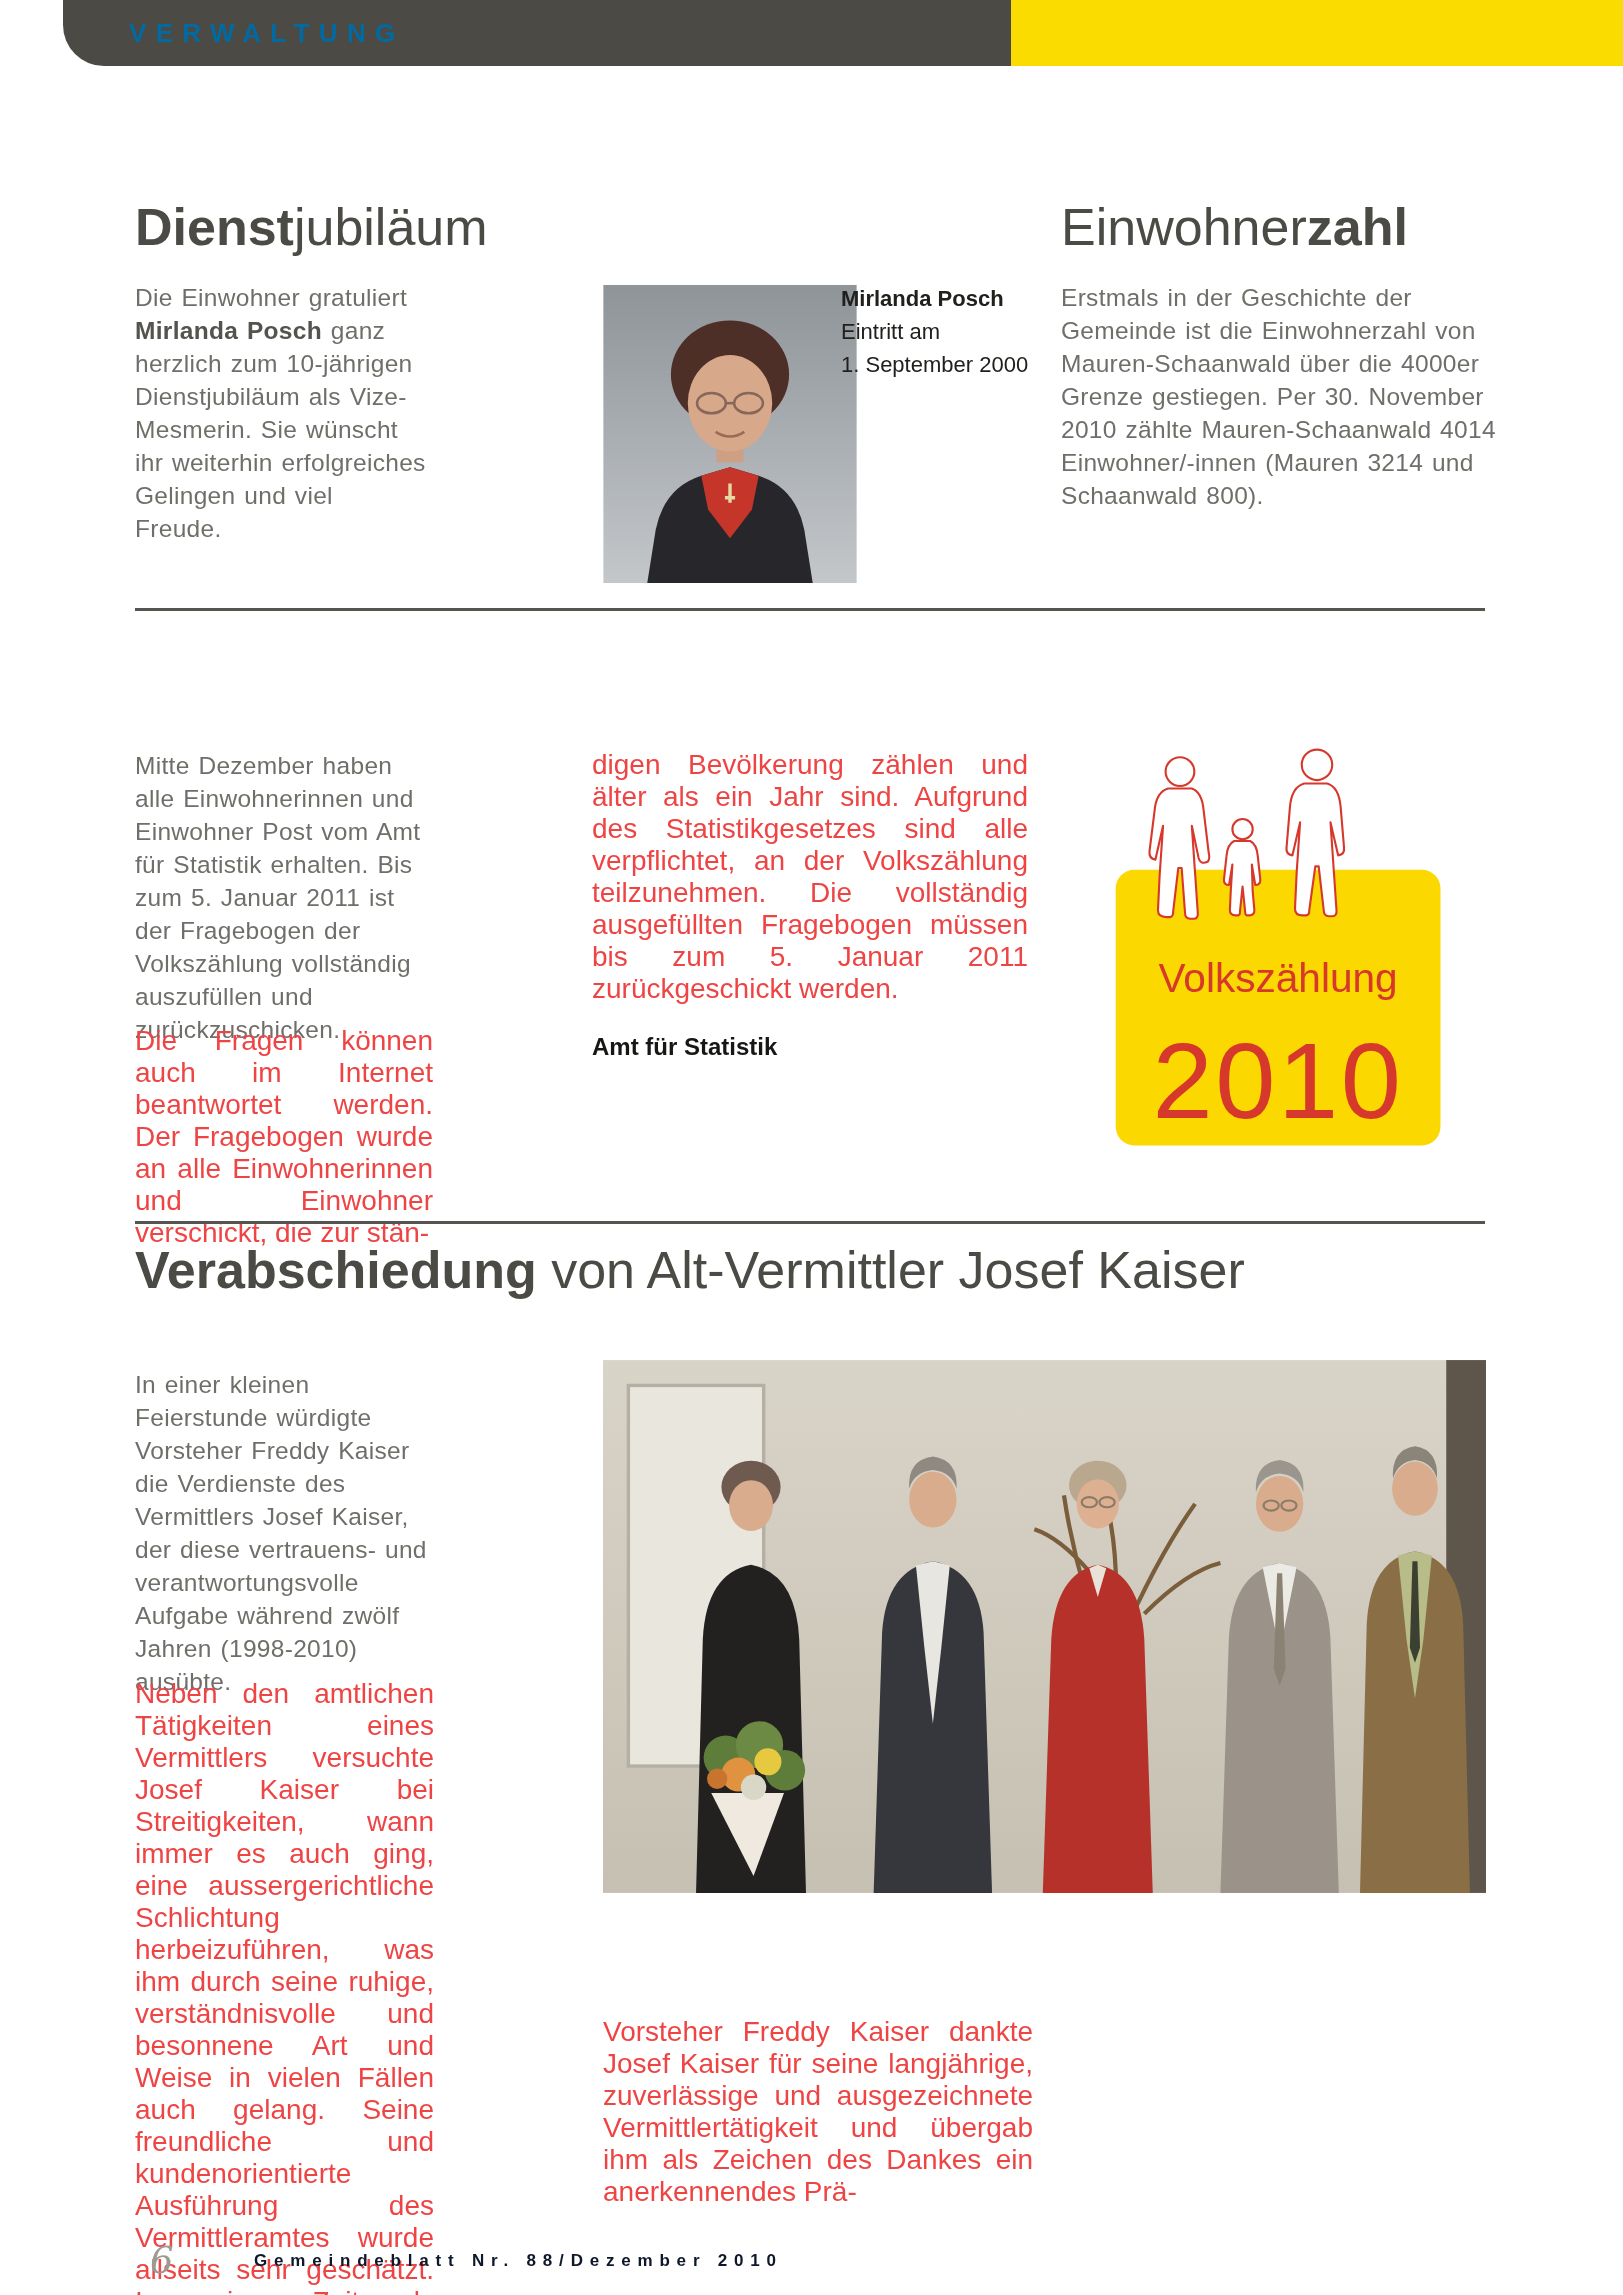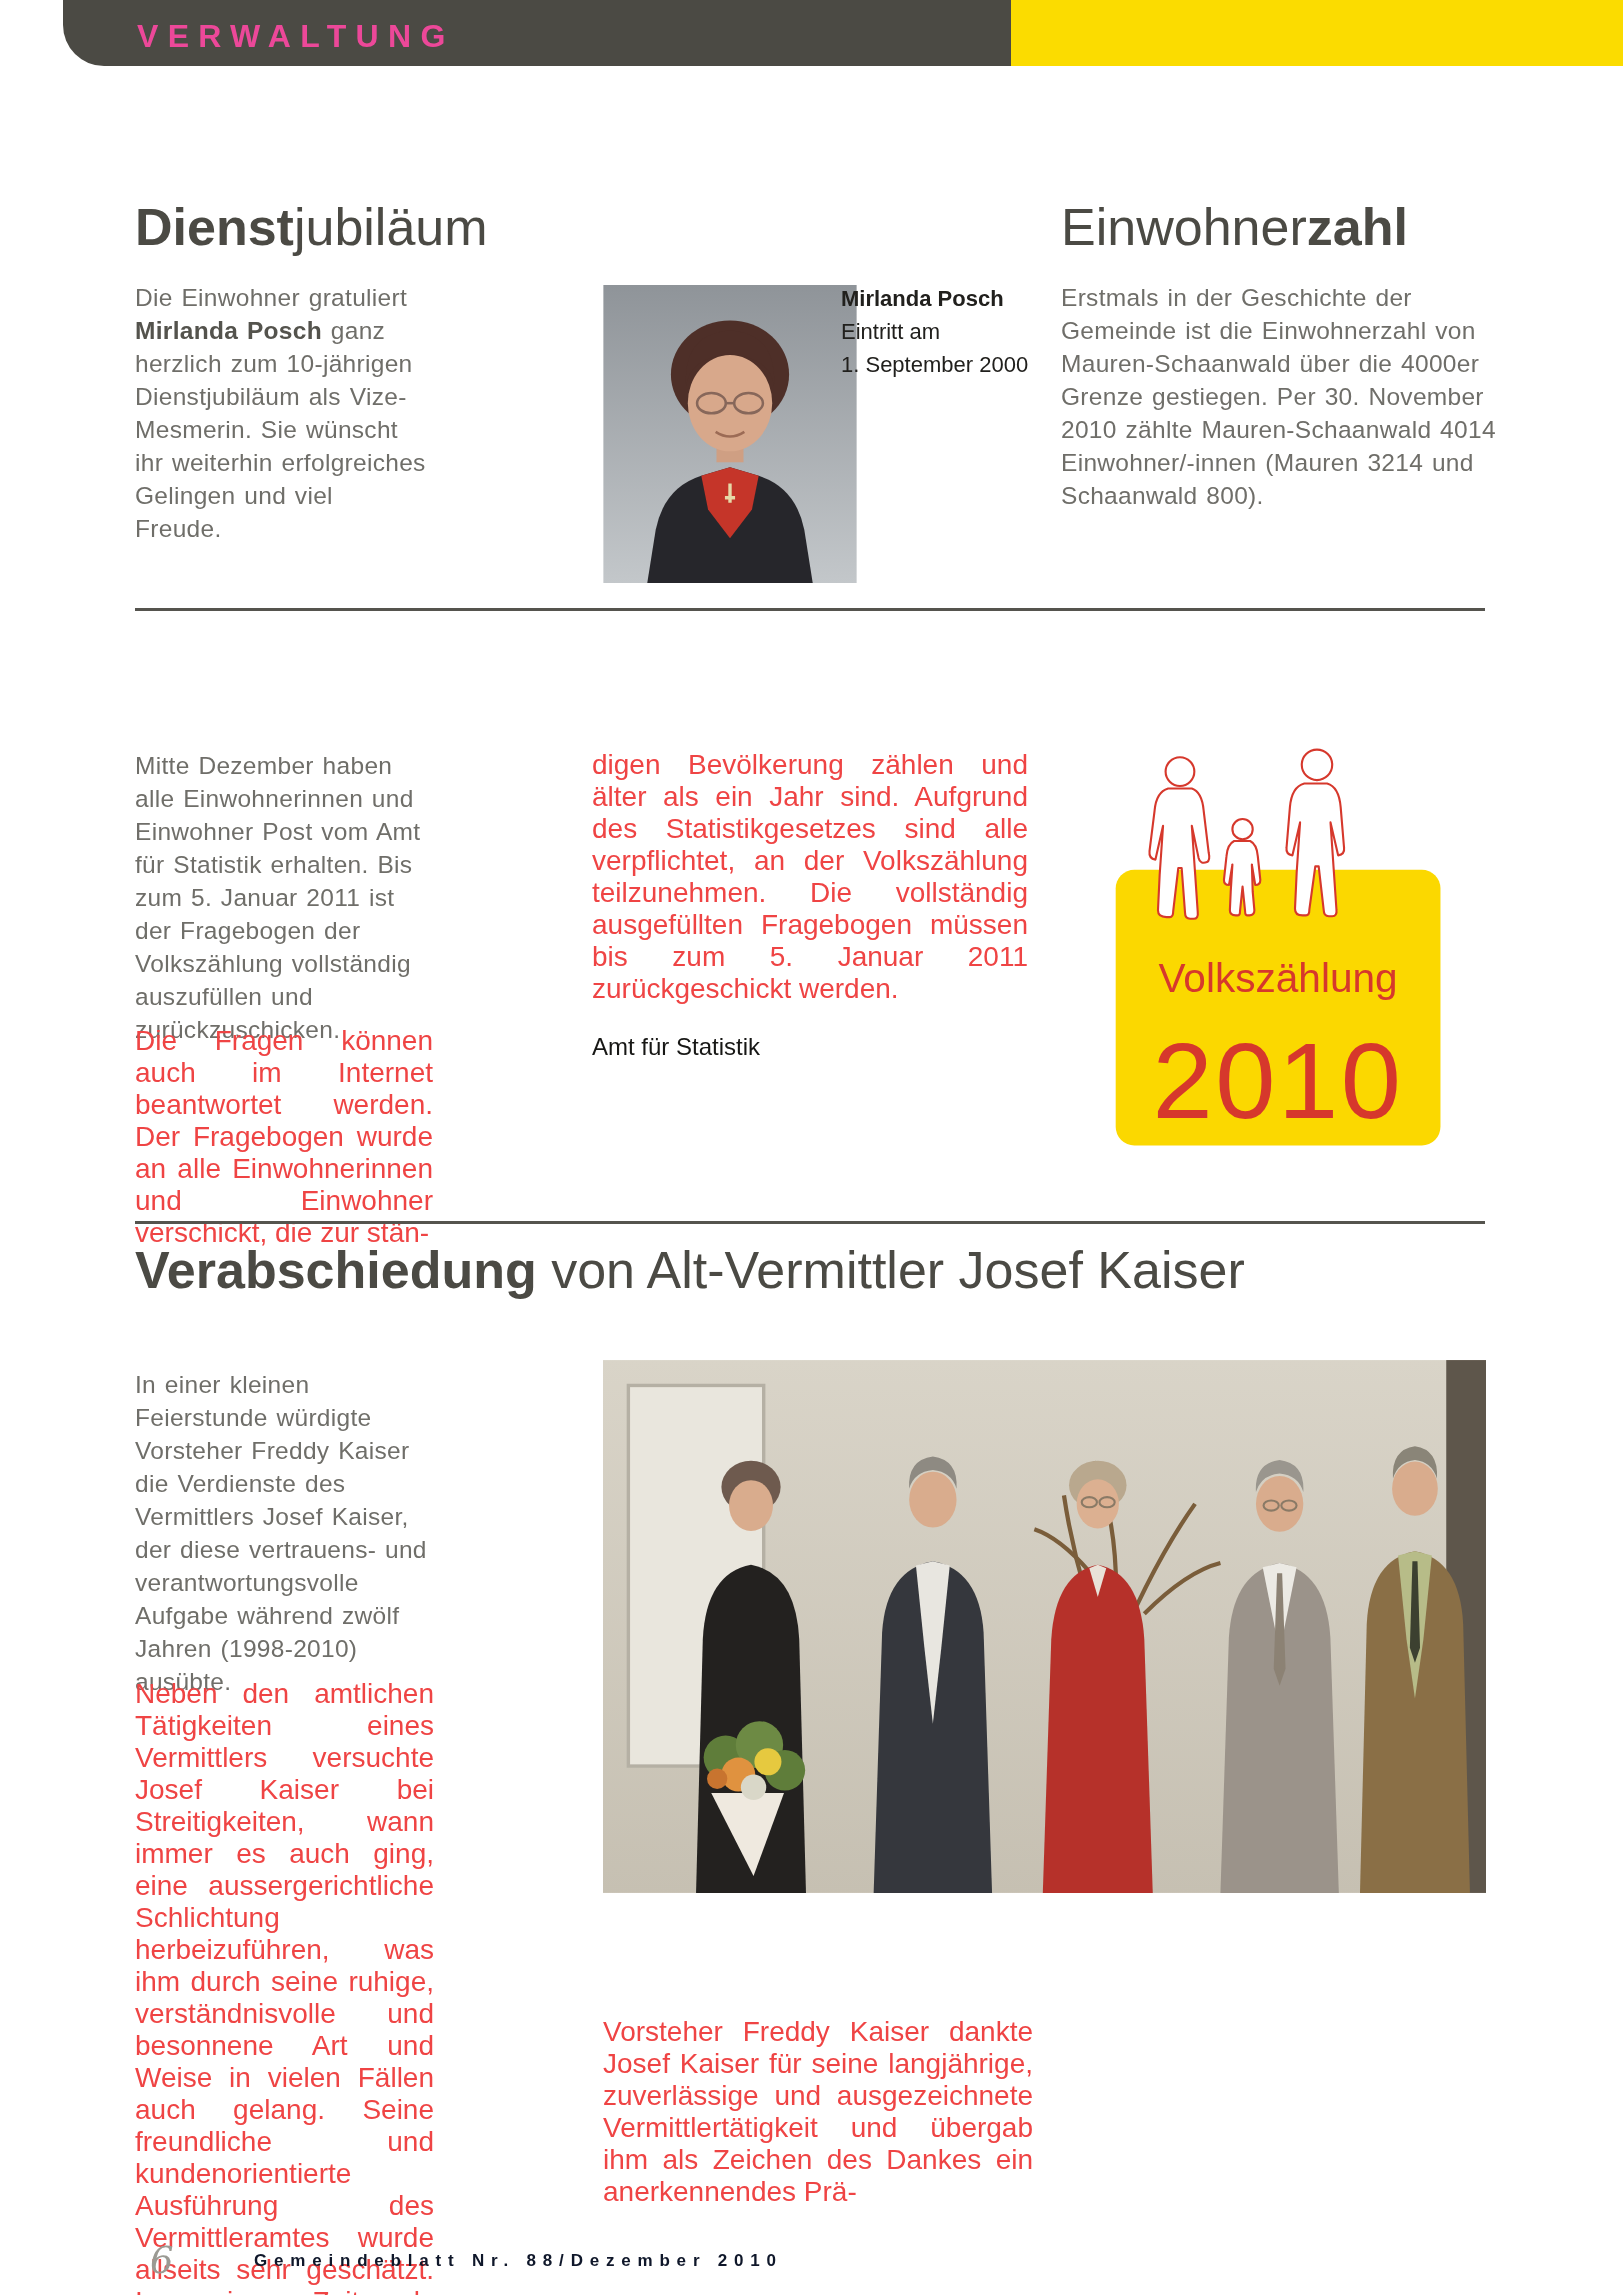--- a/index.html
+++ b/index.html
@@ -2,22 +2,22 @@
 <html style="font-size:13.5px"><head>
 <meta charset="utf-8">
 <style>
   html,body{margin:0;padding:0;background:#ffffff;}
   #page{position:relative;width:1623px;height:2295px;background:#ffffff;overflow:hidden;
         font-family:"Liberation Sans",sans-serif;}
 
   
   .hdr-gray{position:absolute;left:63px;top:0;width:948px;height:66px;background:#4b4a44;
             border-radius:0 0 0 41px;}
-  .hdr-label{position:absolute;left:129px;top:18px;color:#ec4899;font-size:32px;font-weight:bold;
-             letter-spacing:9.3px;margin-left:8px;}
+  .hdr-label{position:absolute;left:129px;top:18px;color:#0369a1;font-size:26px;font-weight:bold;
+             letter-spacing:9.3px;}
   .hdr-yellow{position:absolute;left:1011px;top:0;width:612px;height:66px;background:#fbdc00;}
 
   
   .h1{position:absolute;color:#4b4a44;font-size:52px;line-height:1.05;white-space:nowrap;}
   .h1 .b{font-weight:bold;}
   .h1 .r{font-weight:normal;}
 
   .rule{position:absolute;left:135px;width:1350px;height:2.5px;background:#55544e;}
 
   
@@ -90,21 +90,21 @@
     <span class="r">Einwohner</span><span class="b">zahl</span>
   </div>
   <div class="light-col" style="left:1061px;top:281px;width:446px;">Erstmals in der Geschichte der Gemeinde ist die Einwohnerzahl von Mauren-Schaanwald über die 4000er Grenze gestiegen. Per 30. November 2010 zählte Mauren-Schaanwald 4014 Einwohner/-innen (Mauren 3214 und Schaanwald 800).</div>
 
   <div class="rule" style="top:608px;"></div>
 
   <div class="light-col" style="left:135px;top:749px;width:293px;">Mitte Dezember haben alle Einwohnerinnen und Einwohner Post vom Amt für Statistik erhalten. Bis zum 5. Januar 2011 ist der Fragebogen der Volkszählung vollständig auszufüllen und zurückzuschicken.</div>
   <div class="dark-col" style="left:135px;top:1025px;width:298px;">Die Fragen können auch im Internet beantwortet werden. Der Fragebogen wurde an alle Einwohnerinnen und Einwohner verschickt, die zur stän-</div>
 
   <div class="dark-col" style="left:592px;top:749px;width:436px;">digen Bevölkerung zählen und älter als ein Jahr sind. Aufgrund des Statistikgesetzes sind alle verpflichtet, an der Volkszählung teilzunehmen. Die vollständig ausgefüllten Fragebogen müssen bis zum 5. Januar 2011 zurückgeschickt werden.</div>
-  <div class="sig" style="left:592px;top:1033px;">Amt für Statistik</div>
+  <div class="sig" style="left:592px;top:1033px;font-weight:bold;">Amt für Statistik</div>
 
   <svg class="photo" style="left:1114px;top:741px;" width="340" height="408" viewBox="0 0 402 482">
     <rect x="2" y="152" width="384" height="326" rx="22" fill="#fbd800"></rect>
     <g stroke="#d6382c" stroke-width="2.5" fill="#ffffff" stroke-linejoin="round">
       <circle cx="78" cy="36" r="17"></circle>
       <path d="M64,56 Q50,60 48,82 L42,130 Q41,139 49,140 L58,100 L54,158 L52,200 Q52,208 62,208 L66,208 Q70,208 70,201 L76,150 L80,150 L84,203 Q84,210 90,210 L94,210 Q100,210 99,202 L96,158 L92,100 L100,138 Q102,146 110,143 Q114,141 112,132 L106,82 Q104,60 92,56 Z"></path>
       <circle cx="152" cy="104" r="12"></circle>
       <path d="M142,118 Q134,122 133,136 L130,164 Q130,170 136,170 L140,146 L138,178 L137,200 Q137,206 144,206 L146,206 Q149,206 149,201 L152,172 L155,201 Q155,206 158,206 L160,206 Q166,206 166,200 L164,178 L163,146 L167,170 Q173,170 173,164 L170,136 Q169,122 161,118 Z"></path>
       <circle cx="240" cy="28" r="18"></circle>
       <path d="M225,50 Q210,54 208,78 L204,126 Q203,134 211,135 L220,96 L216,155 L214,198 Q214,206 223,206 L227,206 Q231,206 231,199 L238,148 L242,148 L248,200 Q248,207 254,207 L258,207 Q264,207 263,199 L260,155 L256,96 L265,135 Q273,134 272,126 L268,78 Q266,54 252,50 Z"></path>

